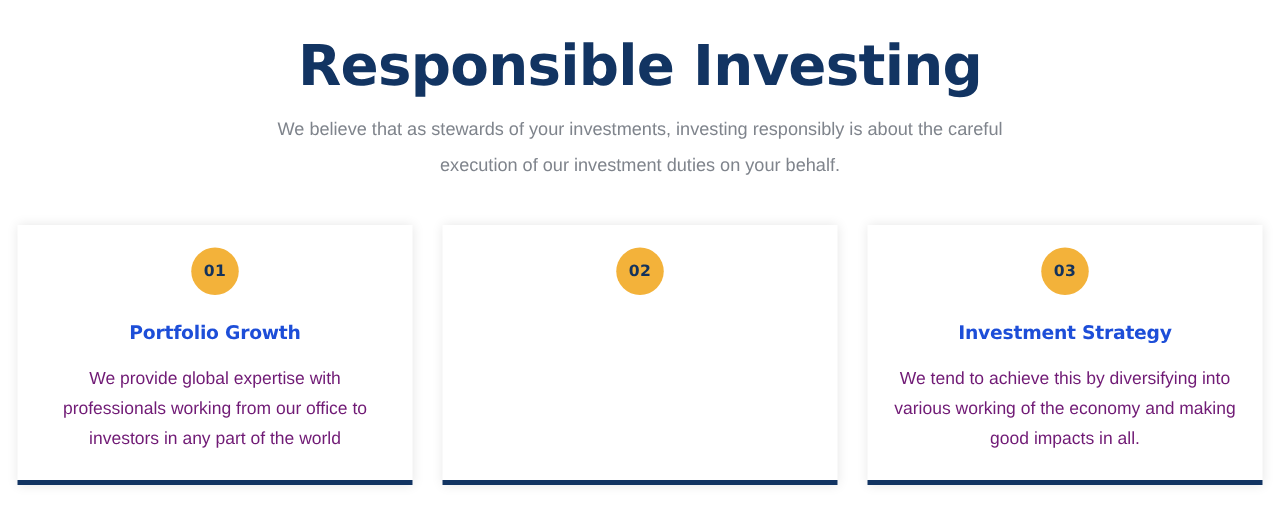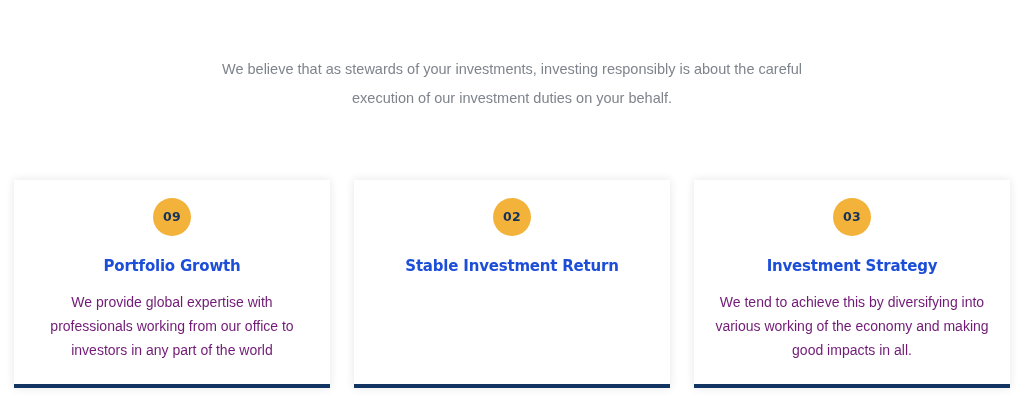--- a/index.html
+++ b/index.html
@@ -38,21 +38,21 @@
     font-family: "DejaVu Sans", sans-serif;
     font-size: 45px;
     line-height: 52px;
     font-weight: 700;
     letter-spacing: -0.6px;
     color: #123462;
     white-space: nowrap;
   }
 
   .page-subtitle {
-    margin: 28px auto 0 auto;
+    margin: 11px auto 0 auto;
     width: 640px;
     font-family: "Liberation Sans", sans-serif;
     font-size: 14.5px;
     line-height: 29px;
     font-weight: 400;
     color: #7f848c;
     text-align: center;
   }
 
   
@@ -127,39 +127,39 @@
     font-weight: 400;
     color: #701a75;
   }
 </style>
 </head>
 <body>
 
 <div class="page">
 
   <div class="header">
+    <h1 class="page-title">Responsible Investing</h1>
     <p class="page-subtitle">We believe that as stewards of your investments, investing responsibly is about the careful execution of our investment duties on your behalf.</p>
   </div>
 
   <div class="cards-row">
 
     <div class="card">
       <div class="card-badge">
-        <span class="card-badge-label">09</span>
+        <span class="card-badge-label">01</span>
       </div>
       <h2 class="card-title">Portfolio Growth</h2>
       <p class="card-text">We provide global expertise with professionals working from our office to investors in any part of the world</p>
       <div class="card-bottom-bar"></div>
     </div>
 
     <div class="card">
       <div class="card-badge">
         <span class="card-badge-label">02</span>
       </div>
-      <h2 class="card-title">Stable Investment Return</h2>
       <div class="card-bottom-bar"></div>
     </div>
 
     <div class="card">
       <div class="card-badge">
         <span class="card-badge-label">03</span>
       </div>
       <h2 class="card-title">Investment Strategy</h2>
       <p class="card-text">We tend to achieve this by diversifying into various working of the economy and making good impacts in all.</p>
       <div class="card-bottom-bar"></div>

